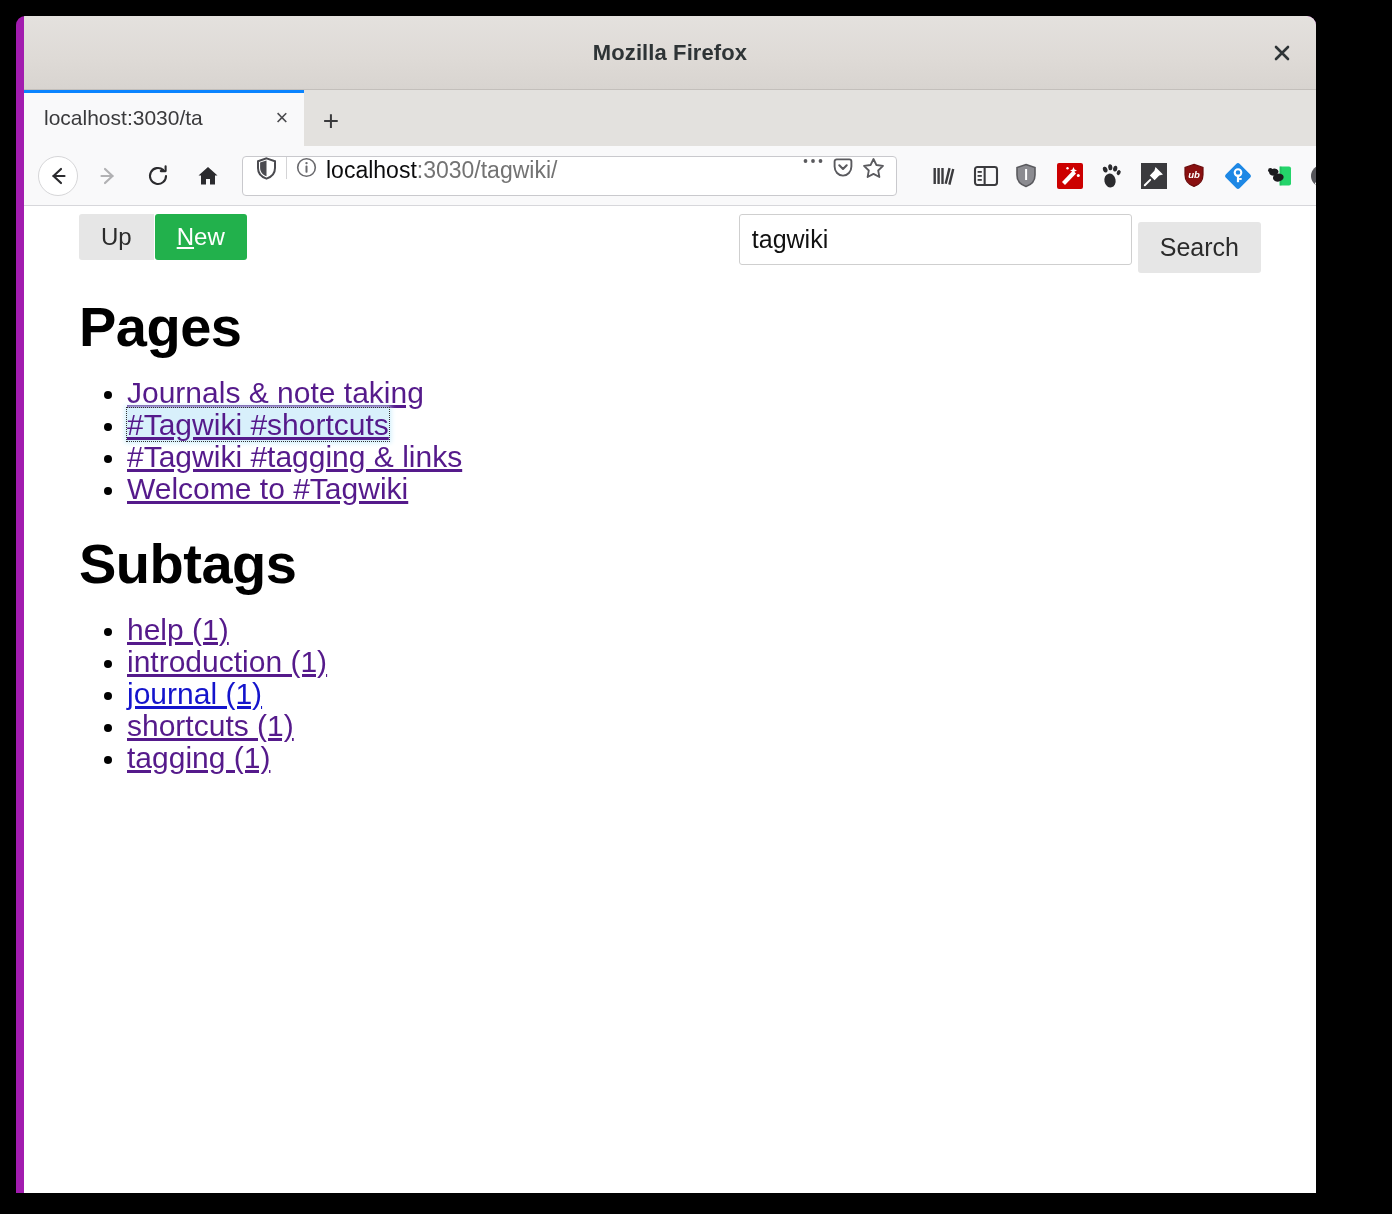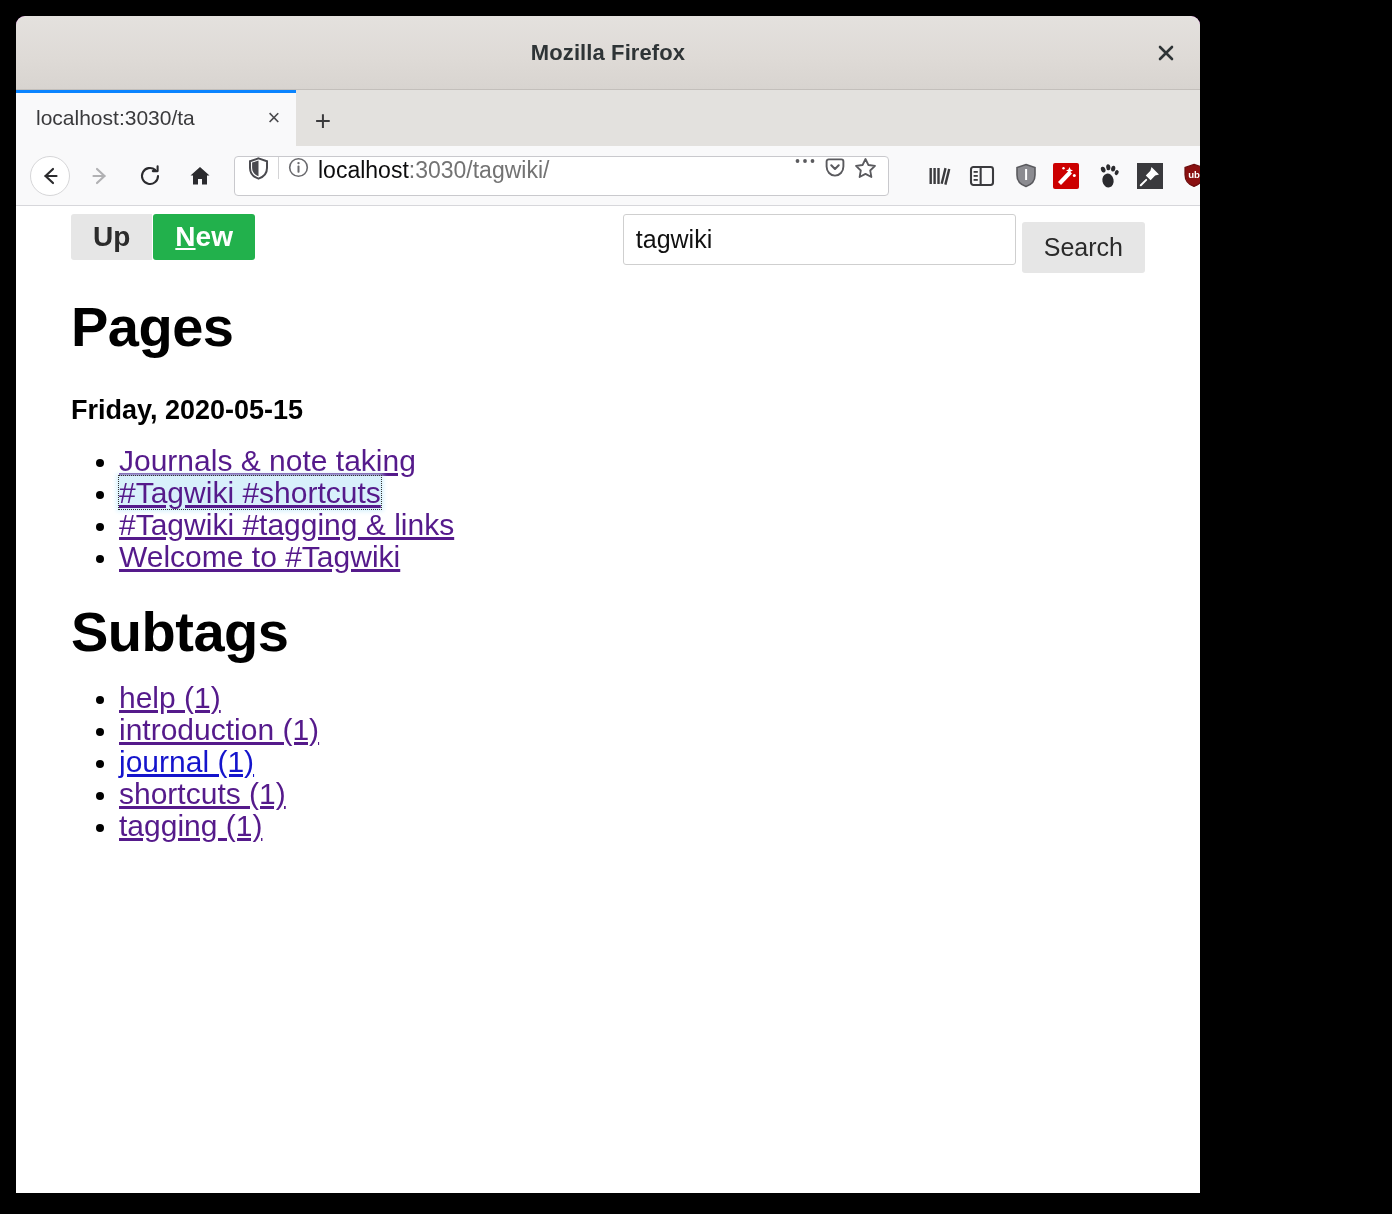--- a/index.html
+++ b/index.html
@@ -8,24 +8,25 @@
     width: 1392px; height: 1214px;
     background: #000000;
     font-family: "Liberation Sans", sans-serif;
     overflow: hidden;
   }
 
   
   #window {
     position: absolute;
     left: 16px; top: 16px;
-    width: 1184px; height: 1177px;
+    width: 1300px; height: 1177px;
     border-radius: 9px 9px 0 0;
     overflow: hidden;
     background: #a21caf;
+    padding-left: 8px;
   }
 
   #titlebar {
     position: relative;
     height: 74px;
     background: linear-gradient(to bottom, #e4e1de 0%, #dedad6 60%, #d8d4d0 100%);
     border-bottom: 1px solid #c3bfbb;
   }
   #titlebar-title {
     position: absolute;
@@ -145,23 +146,24 @@
   #toolbar-ext {
     flex: 1 1 auto;
     display: flex;
     align-items: center;
     justify-content: flex-start;
     padding-left: 34px;
     gap: 12px;
   }
   .ext-icon {
     width: 30px; height: 30px;
-    display: flex; align-items: center; justify-content: flex-end;
+    display: flex; align-items: center; justify-content: flex-start;
     cursor: pointer;
     flex: 0 0 auto;
+    font-style: italic;
   }
   #toolbar-divider { width: 1px; height: 28px; background: #d4d4d6; margin: 0 8px; flex: 0 0 auto; }
   #menu-button {
     position: relative;
     width: 36px; height: 36px;
     display: flex; align-items: center; justify-content: center;
     cursor: pointer;
     flex: 0 0 auto;
     margin-right: -4px;
   }
@@ -181,25 +183,24 @@
   }
   #btn-group {
     position: absolute;
     left: 55px; top: 8px;
     display: flex;
   }
   .page-btn {
     height: 46px;
     padding: 0 22px;
     display: flex; align-items: center; justify-content: center;
-    font-size: 28px;
+    font-size: 24px;
     border: none;
     cursor: pointer;
     font-family: "Liberation Sans", sans-serif;
-    font-weight: bold;
   }
   .page-btn.up { background: #e6e6e6; color: #2b2b2b; border-radius: 3px 0 0 3px; }
   .page-btn.new { background: #22b14c; color: #ffffff; border-radius: 3px; margin-left: 1px; }
   .page-btn.new u { text-decoration: underline; }
 
   #search-area {
     position: absolute;
     right: 55px; top: 8px;
     display: flex;
     align-items: stretch;
@@ -473,21 +474,20 @@
       </div>
 
       <div id="search-area">
         <input id="search-input" type="text" value="tagwiki" style="">
         <button id="search-button">Search</button>
       </div>
     </div>
 
     <div id="doc">
       <h1 class="doc-h1">Pages</h1>
-      <h3 class="doc-h3">Friday, 2020-05-15</h3>
       <ul class="doc-list" id="pages-list">
           <li><a class="wlink">Journals &amp; note taking</a></li>
           <li><a class="wlink focused">#Tagwiki #shortcuts</a></li>
           <li><a class="wlink">#Tagwiki #tagging &amp; links</a></li>
           <li><a class="wlink">Welcome to #Tagwiki</a></li>
         </ul>
 
       <h1 class="doc-h1" style="">Subtags</h1>
       <ul class="doc-list" id="subtags-list">
           <li><a class="wlink">help (1)</a></li>

